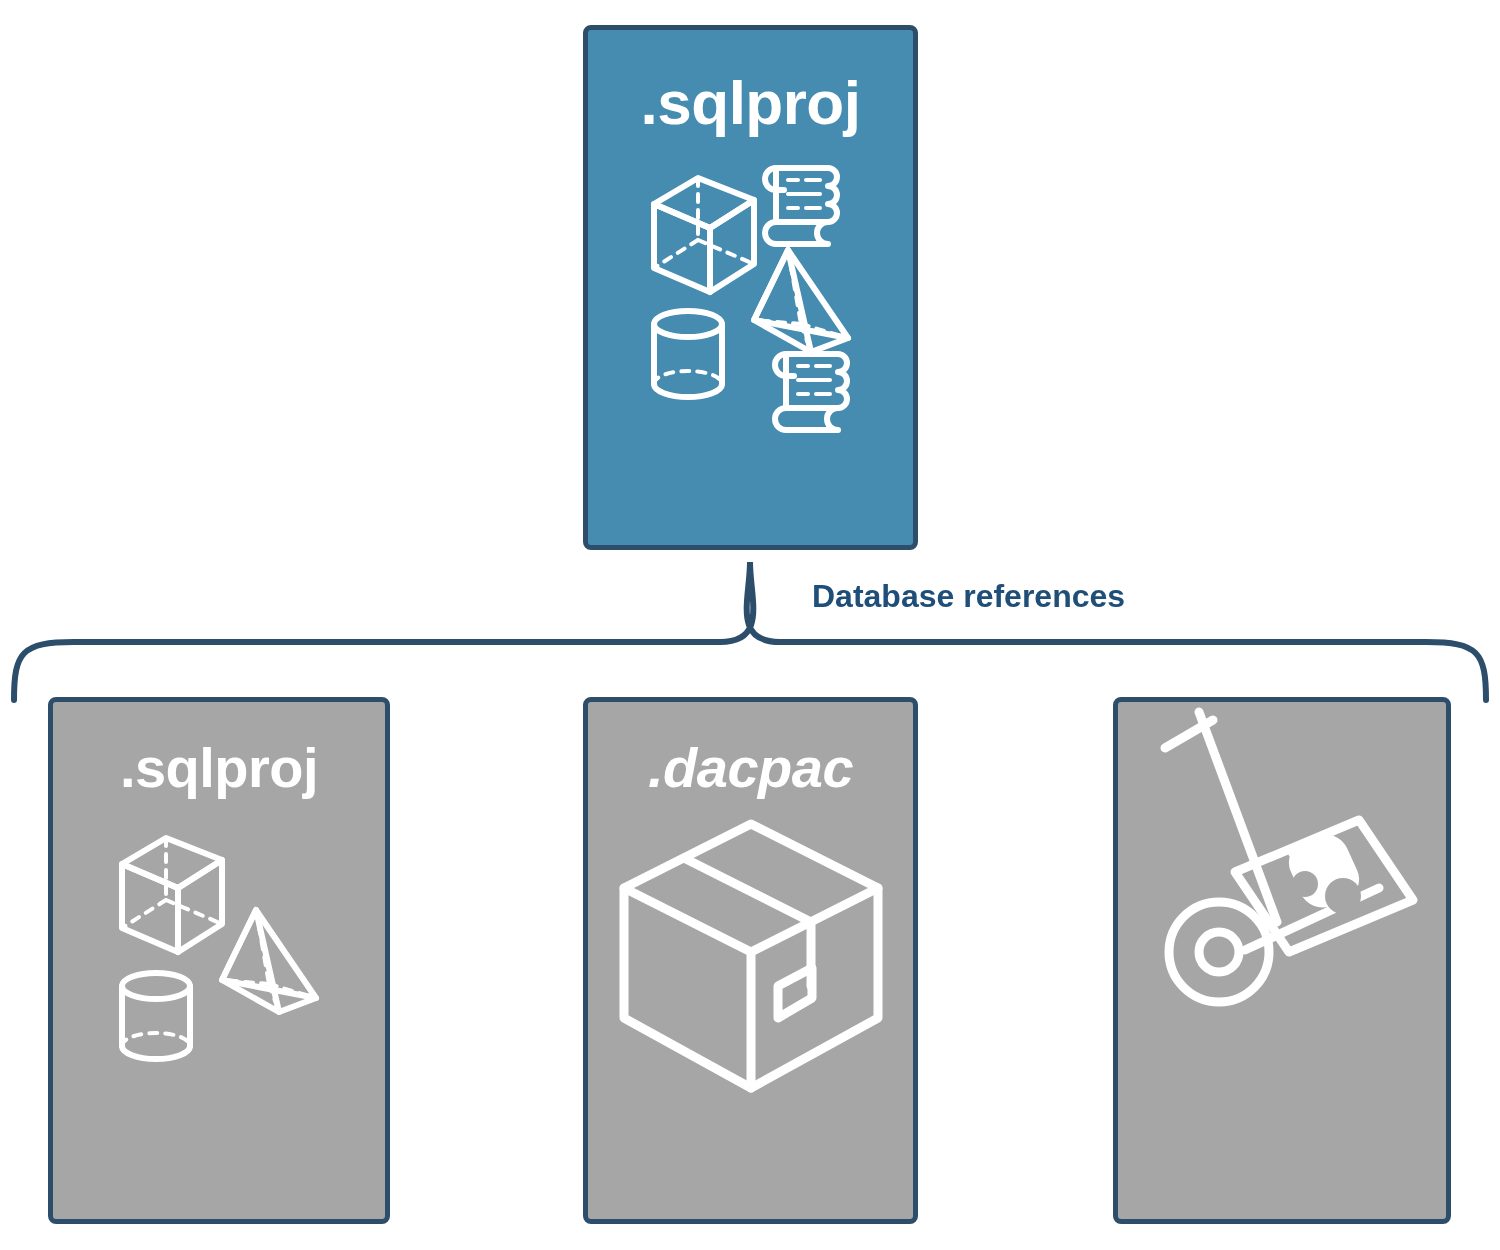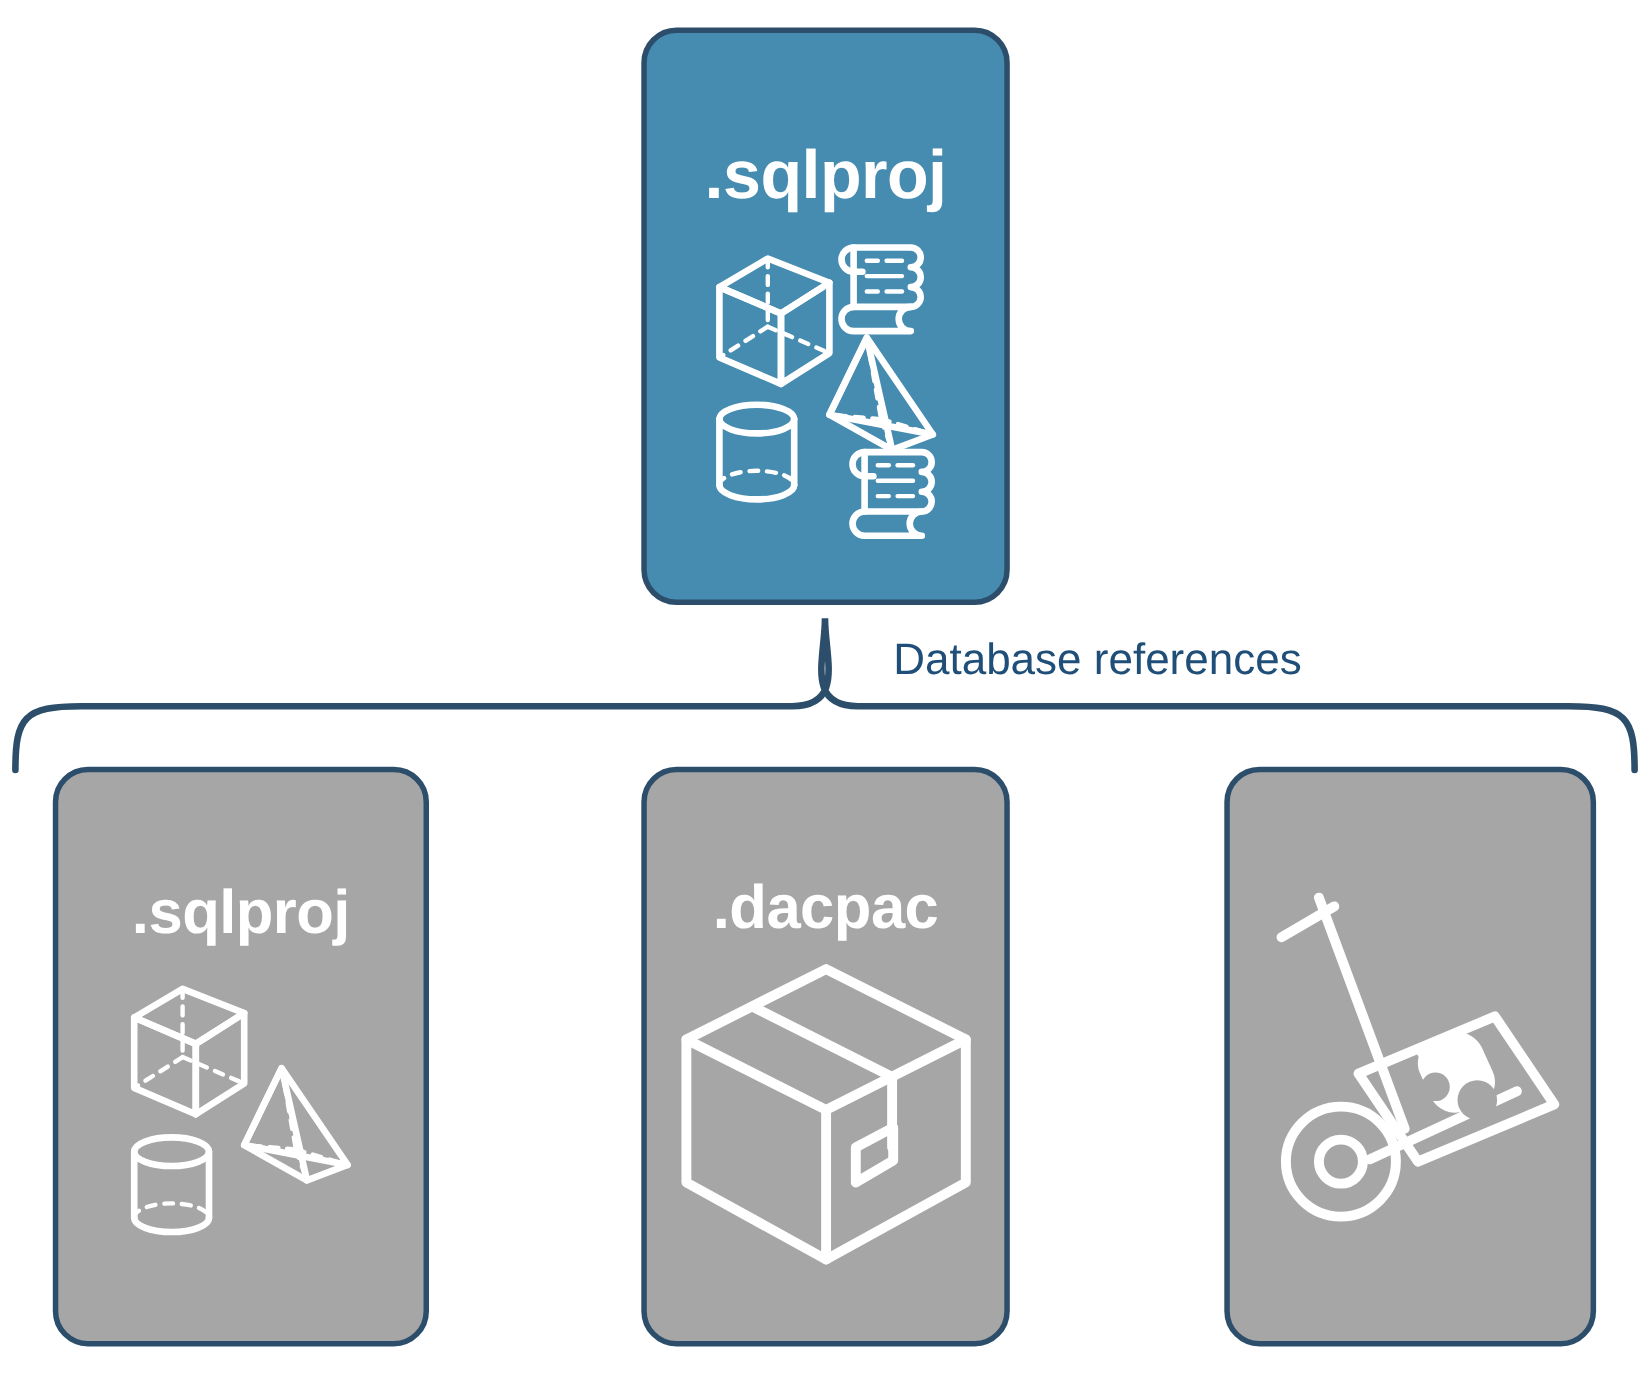--- a/index.html
+++ b/index.html
@@ -16,27 +16,26 @@
   #stage {
     position: relative;
     width: 1500px;
     height: 1250px;
   }
 
   
   .card {
     position: absolute;
     box-sizing: border-box;
-    border-radius: 32px;
+    border-radius: 8px;
     border: 5px solid #2c4e6b;
     display: flex;
     flex-direction: column;
     align-items: center;
     overflow: hidden;
-    justify-content: center;
   }
   .card.primary   { background: #458cb0; }
   .card.secondary { background: #a6a6a6; }
 
   .card-title {
     color: #ffffff;
     font-weight: bold;
     letter-spacing: -0.5px;
     text-align: center;
     line-height: 1;
@@ -51,21 +50,21 @@
   #card-top .card-title { font-size: 62px; margin-top: 42px; }
   #card-top .icon-area {
     position: relative;
     width: 230px; height: 280px;
     margin-top: 18px;
   }
 
   
   .card.bottom { top: 697px; height: 527px; }
   #card-sqlproj { left: 48px;   width: 342px; }
-  #card-dacpac  { left: 583px;  width: 335px; }
+  #card-dacpac  { left: 583px;  width: 335px; font-style: italic; }
   #card-nupkg   { left: 1113px; width: 338px; }
   .card.bottom .card-title { font-size: 56px; margin-top: 38px; }
   .card.bottom .icon-area {
     position: relative;
     width: 250px; height: 280px;
     margin-top: 22px;
   }
   #card-dacpac .icon-area { width: 290px; height: 300px; margin-top: 10px; }
   #card-nupkg  .icon-area { width: 290px; height: 300px; margin-top: 10px; }
 
@@ -77,22 +76,22 @@
     left: 0; top: 548px;
     width: 1500px; height: 160px;
     pointer-events: none;
   }
   #connector svg { display: block; width: 100%; height: 100%; }
 
   
   #brace-label {
     position: absolute;
     left: 812px; top: 578px;
-    font-size: 40px;
-    font-weight: normal;
+    font-size: 32px;
+    font-weight: bold;
     color: #1f4e79;
     white-space: nowrap;
     user-select: none;
   }
 </style>
 </head>
 <body>
 
 <div id="stage">
 

